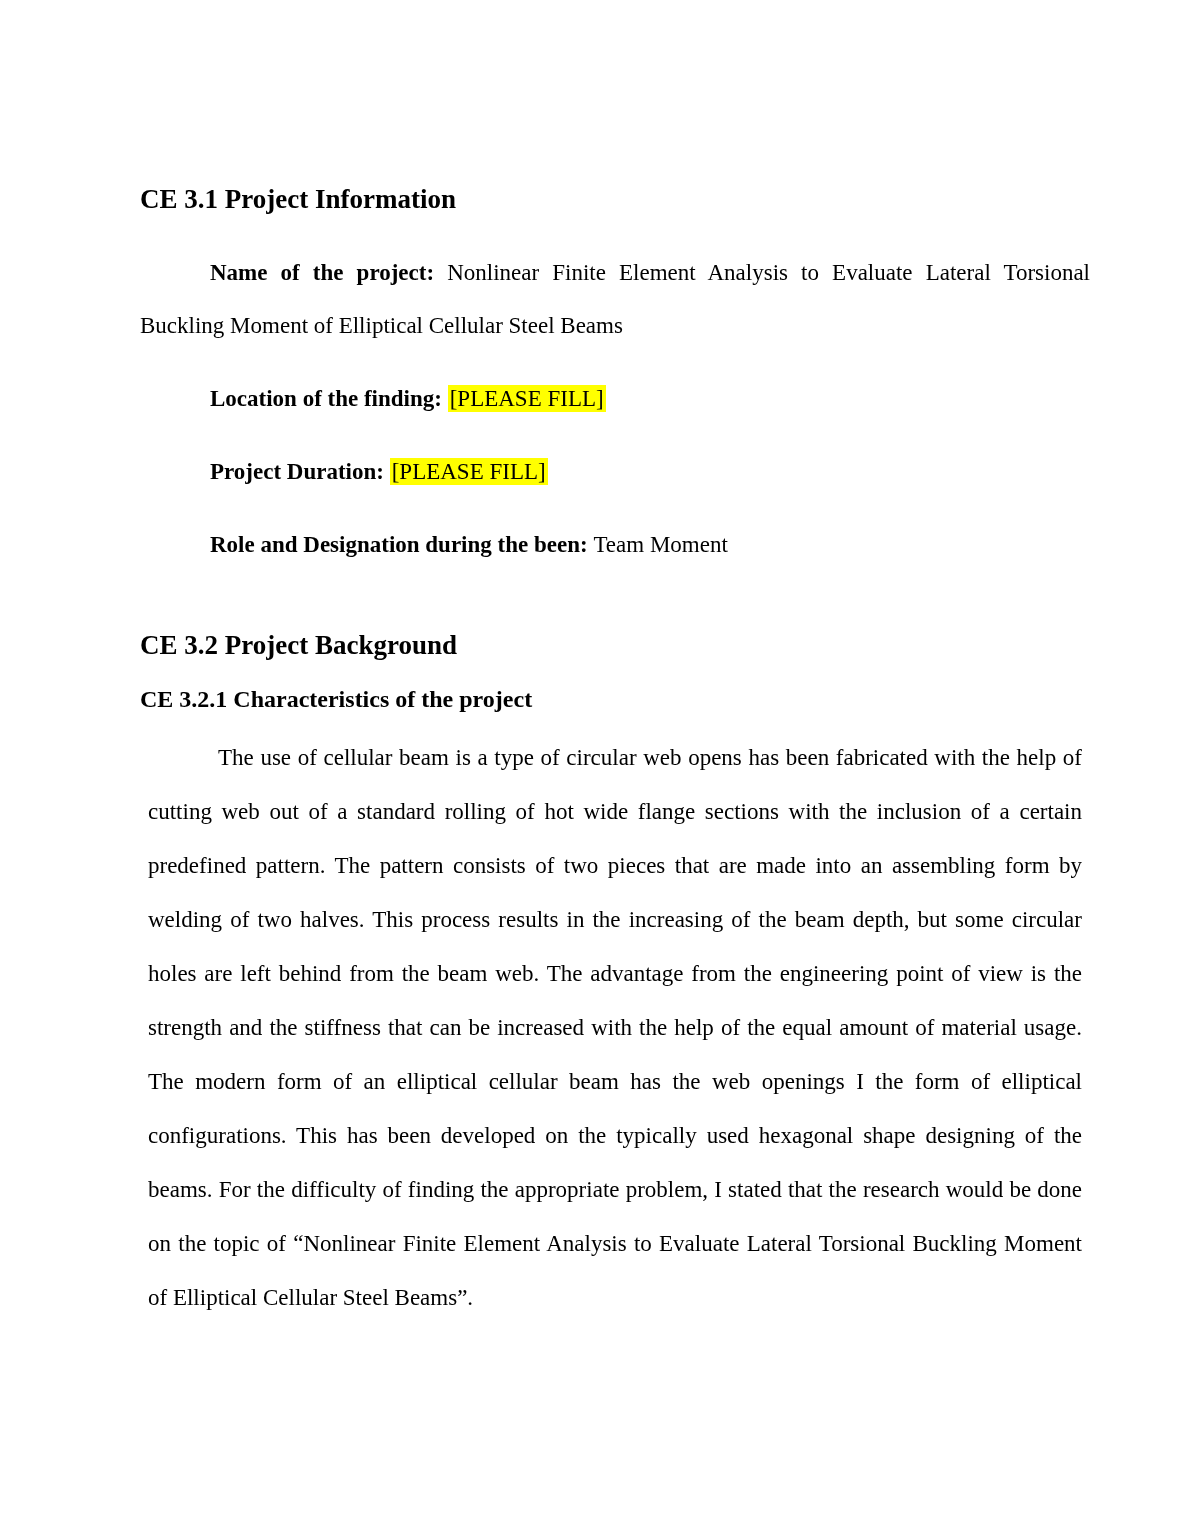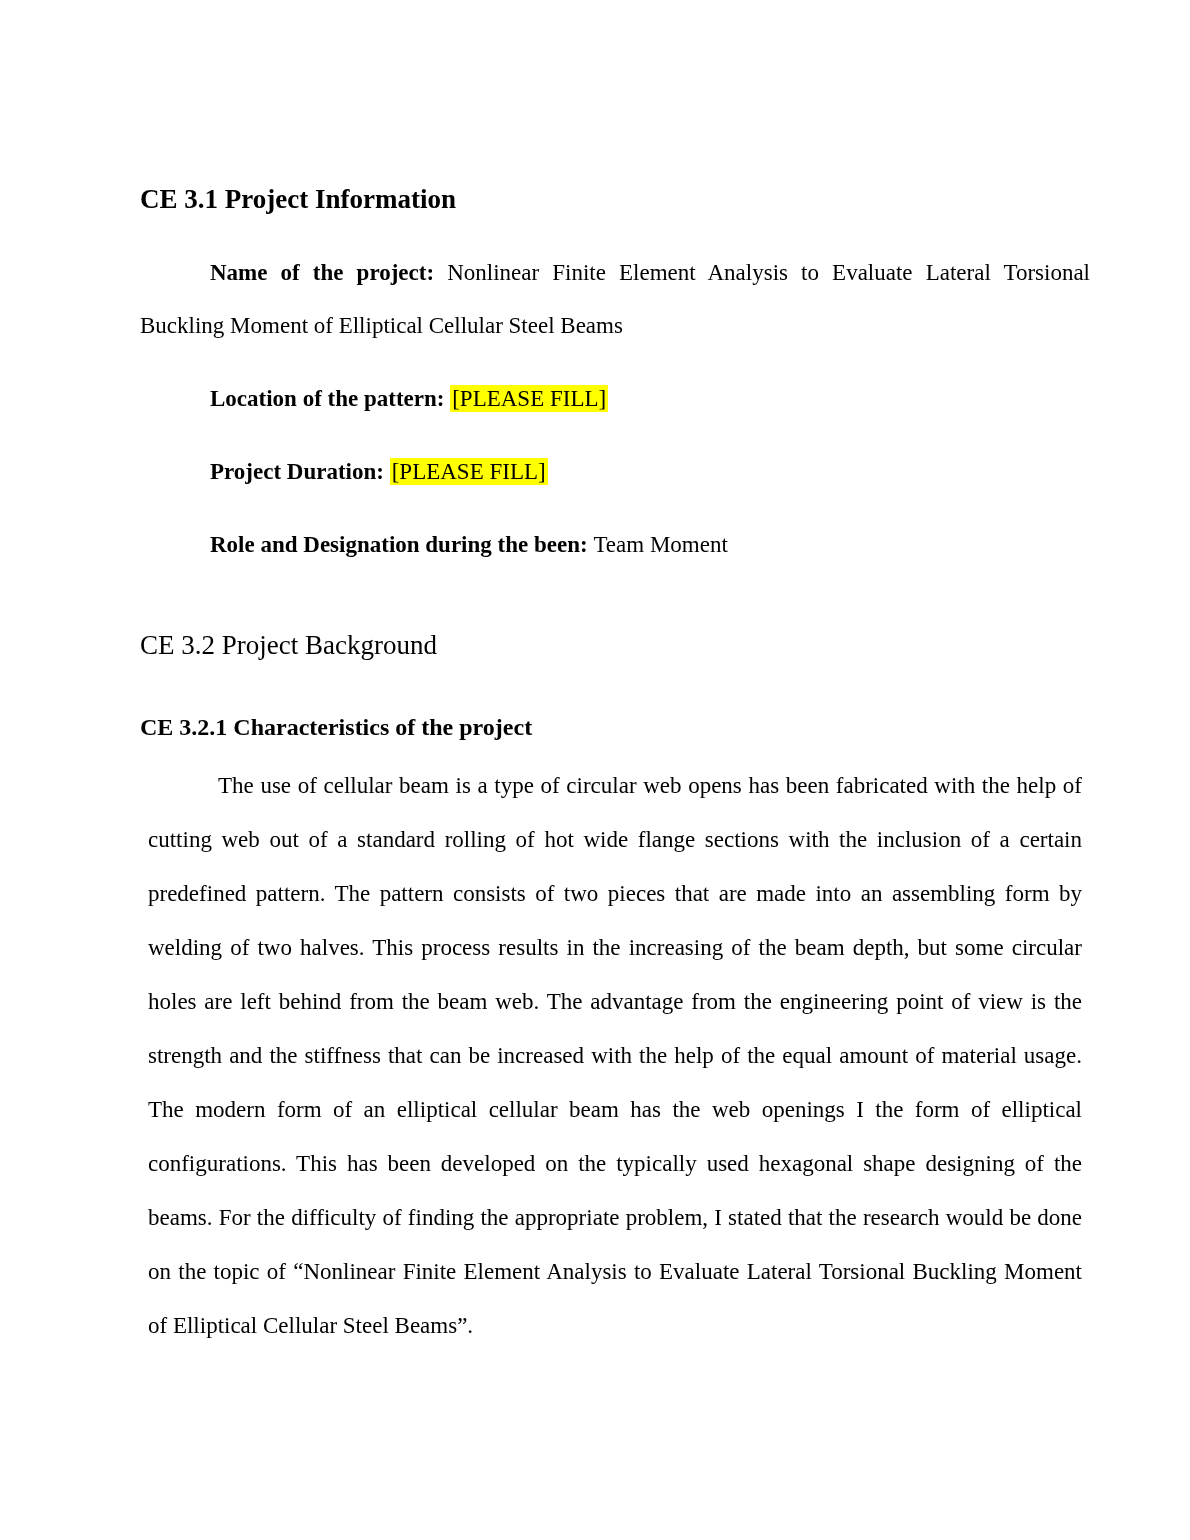--- a/index.html
+++ b/index.html
@@ -18,29 +18,29 @@
     padding: 150px 100px 0 140px;
   }
   .h-section {
     font-size: 27px;
     font-weight: bold;
     line-height: 33px;
     margin: 33px 0 30px 0;
   }
   .h-section-2 {
     font-size: 27px;
-    font-weight: normal;
+    font-weight: bold;
     line-height: 33px;
     margin: 58px 0 0 0;
   }
   .h-subsection {
     font-size: 24px;
     font-weight: bold;
     line-height: 30px;
-    margin: 50px 0 17px 0;
+    margin: 22px 0 17px 0;
   }
   .field {
     font-size: 23px;
     line-height: 53px;
     margin: 0 0 20px 0;
     text-indent: 70px;
     text-align: justify;
   }
   .field .label { font-weight: bold; margin-top: 16px; }
   .field .label::after { content: " "; }
@@ -58,21 +58,21 @@
 
 <div class="page">
 
   <div class="h-section">CE 3.1 Project Information</div>
 
   <p class="field">
     <span class="label">Name of the project:</span><span class="value">Nonlinear Finite Element Analysis to Evaluate Lateral Torsional Buckling Moment of Elliptical Cellular Steel Beams</span>
   </p>
 
   <p class="field">
-    <span class="label">Location of the pattern:</span><span class="value hl" style="background-color: rgb(255, 255, 0);">[PLEASE FILL]</span>
+    <span class="label">Location of the finding:</span><span class="value hl" style="background-color: rgb(255, 255, 0);">[PLEASE FILL]</span>
   </p>
 
   <p class="field">
     <span class="label">Project Duration:</span><span class="value hl" style="background-color: rgb(255, 255, 0);">[PLEASE FILL]</span>
   </p>
 
 
   <p class="field">
     <span class="label">Role and Designation during the been:</span><span class="value">Team Moment</span>
   </p>

